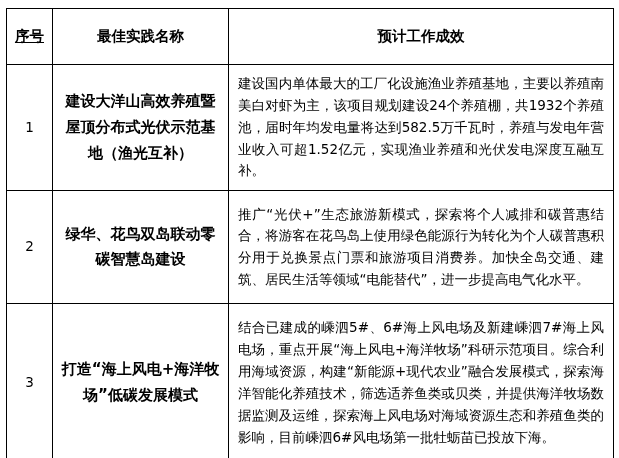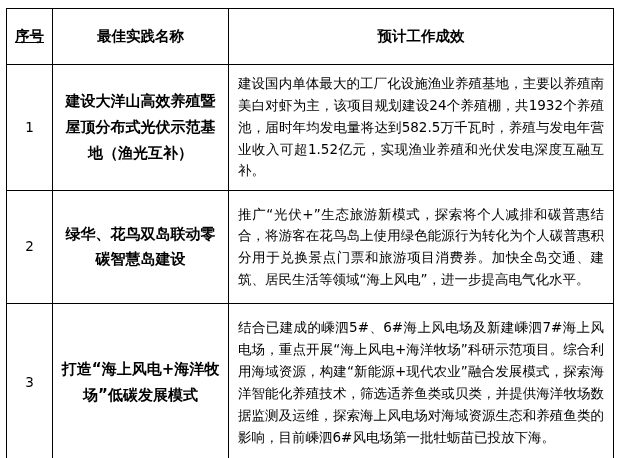--- a/index.html
+++ b/index.html
@@ -92,21 +92,21 @@
     </thead>
     <tbody>
       <tr class="row-1">
         <td class="col-no">1</td>
         <td class="col-name">建设大洋山高效养殖暨屋顶分布式光伏示范基地（渔光互补）</td>
         <td class="col-effect">建设国内单体最大的工厂化设施渔业养殖基地，主要以养殖南美白对虾为主，该项目规划建设24个养殖棚，共1932个养殖池，届时年均发电量将达到582.5万千瓦时，养殖与发电年营业收入可超1.52亿元，实现渔业养殖和光伏发电深度互融互补。</td>
       </tr>
       <tr class="row-2">
         <td class="col-no">2</td>
         <td class="col-name">绿华、花鸟双岛联动零碳智慧岛建设</td>
-        <td class="col-effect">推广“光伏+”生态旅游新模式，探索将个人减排和碳普惠结合，将游客在花鸟岛上使用绿色能源行为转化为个人碳普惠积分用于兑换景点门票和旅游项目消费券。加快全岛交通、建筑、居民生活等领域“海上风电”，进一步提高电气化水平。</td>
+        <td class="col-effect">推广“光伏+”生态旅游新模式，探索将个人减排和碳普惠结合，将游客在花鸟岛上使用绿色能源行为转化为个人碳普惠积分用于兑换景点门票和旅游项目消费券。加快全岛交通、建筑、居民生活等领域“电能替代”，进一步提高电气化水平。</td>
       </tr>
       <tr class="row-3">
         <td class="col-no">3</td>
         <td class="col-name">打造“海上风电+海洋牧场”低碳发展模式</td>
         <td class="col-effect">结合已建成的嵊泗5#、6#海上风电场及新建嵊泗7#海上风电场，重点开展“海上风电+海洋牧场”科研示范项目。综合利用海域资源，构建“新能源+现代农业”融合发展模式，探索海洋智能化养殖技术，筛选适养鱼类或贝类，并提供海洋牧场数据监测及运维，探索海上风电场对海域资源生态和养殖鱼类的影响，目前嵊泗6#风电场第一批牡蛎苗已投放下海。</td>
       </tr>
     </tbody>
   </table>
 </div>
 

